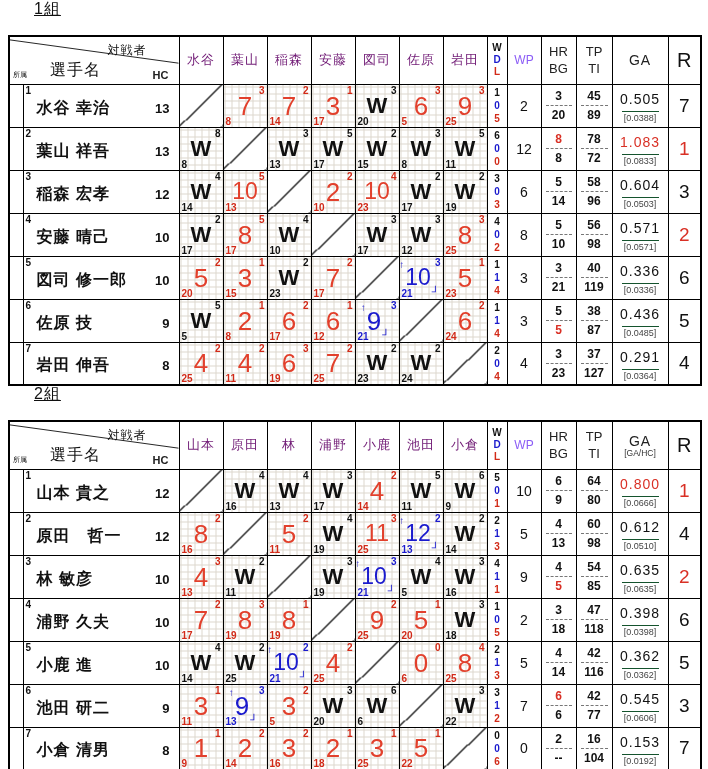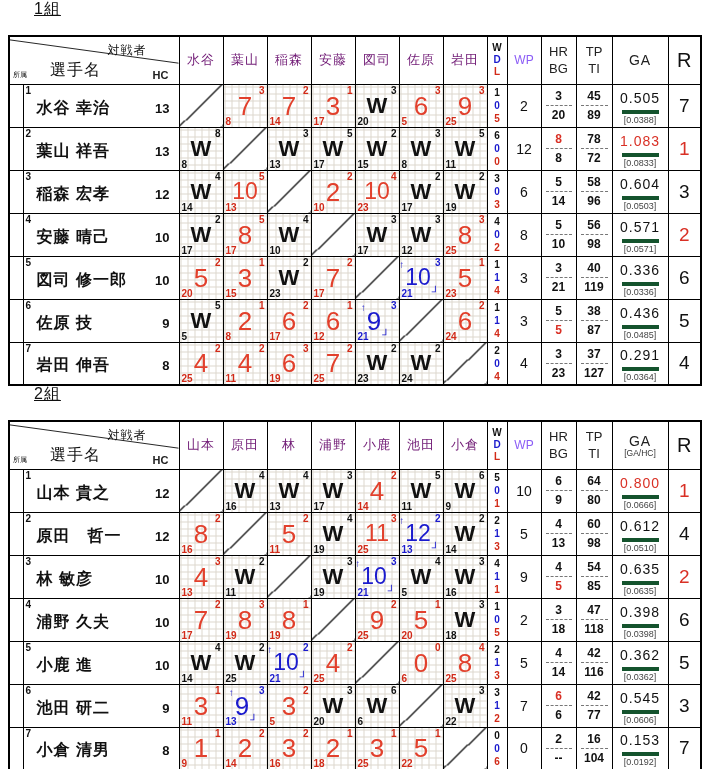--- a/index.html
+++ b/index.html
@@ -51,21 +51,21 @@
   .arrow{font-size:10px;align-self:flex-start;margin:3px 1px 0 0;font-weight:700;}
   .brk{font-size:12px;align-self:flex-end;margin:0 0 6px 0;font-weight:700;}
   
   td.wdl div{text-align:center;line-height:13px;}
   td.wp{text-align:center;font-size:14px;color:#111;}
   td.two{vertical-align:middle;}
   td.two .t,td.two .b{text-align:center;font-size:12px;font-weight:700;line-height:18px;color:#111;}
   td.two .b{border-top:1px dashed #777;margin:0 4px;}
   td.ga{text-align:center;}
   td.ga .gav{font-size:14px;letter-spacing:1px;line-height:24px;color:#111;}
-  td.ga .gas{font-size:9px;color:#444;border-top:4px solid #14532d;margin:0 9px;line-height:12px;}
+  td.ga .gas{font-size:9px;color:#444;border-top:1px solid #14532d;margin:0 9px;line-height:12px;}
   td.rk{text-align:center;font-size:19px;color:#111;}
   .red{color:#d93025 !important;}
   .total-avg{width:692px;text-align:right;padding-right:58px;box-sizing:border-box;font-family:"Liberation Serif","DejaVu Serif",serif;font-style:italic;font-size:12.5px;text-decoration:underline;height:16px;line-height:15px;}
 </style>
 </head>
 <body>
 
 <div id="sheet">
     <div class="group">
       <div class="group-title">1組</div>

